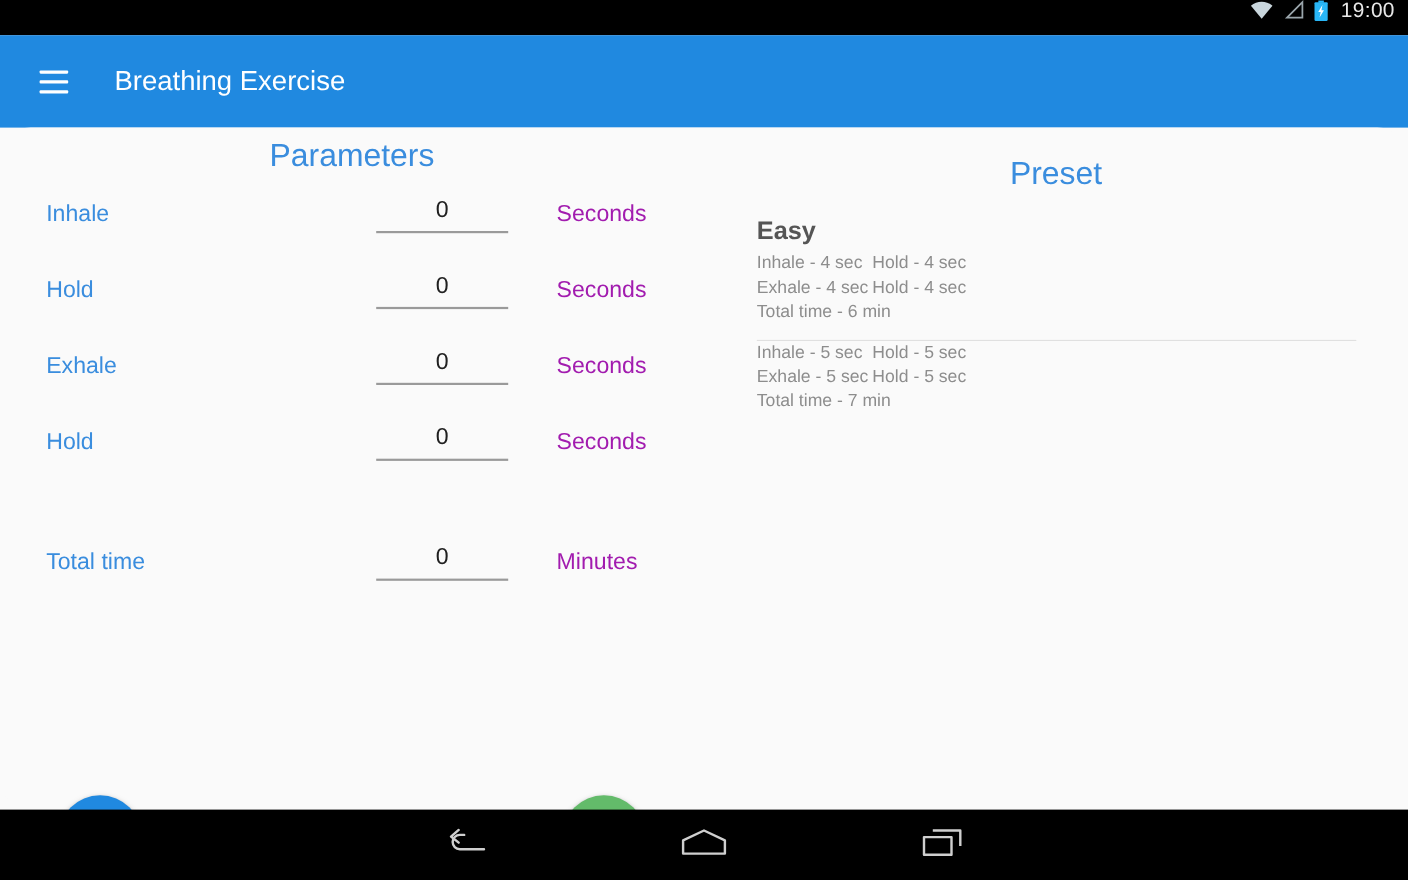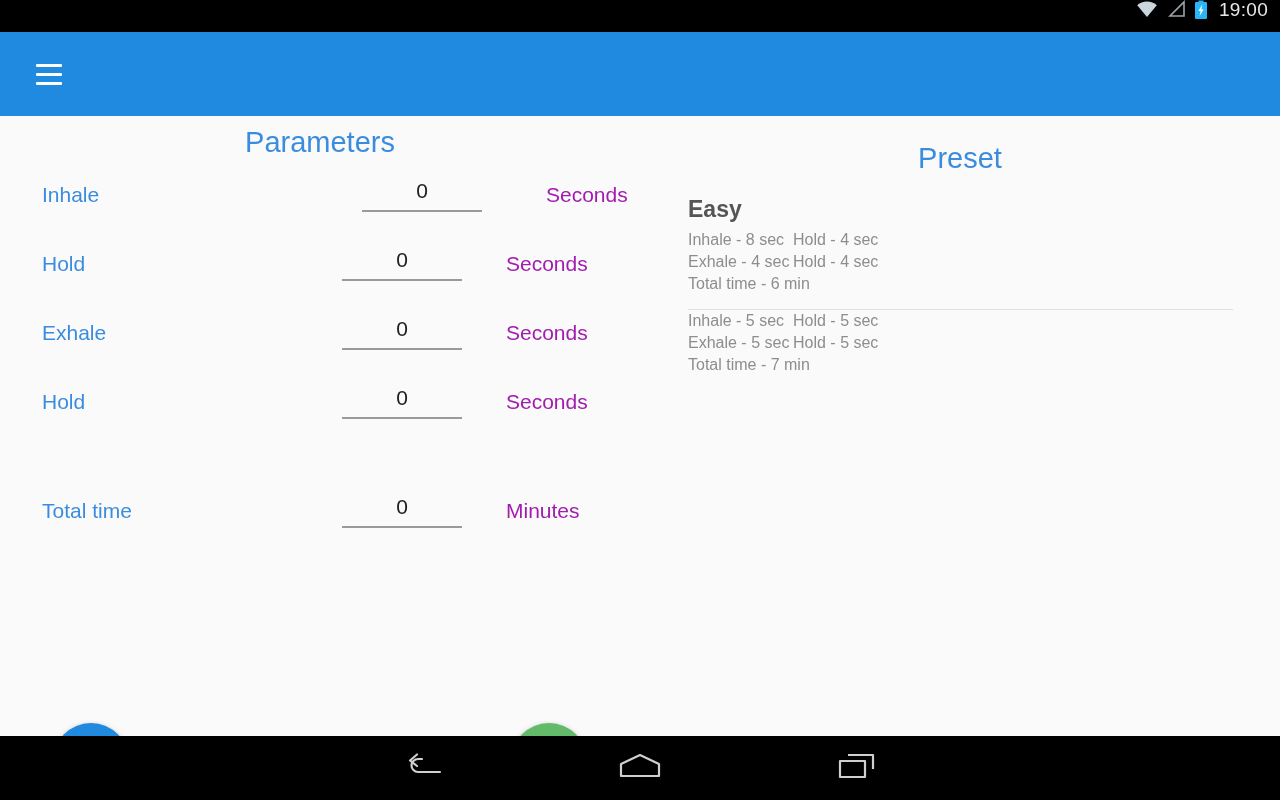--- a/index.html
+++ b/index.html
@@ -129,21 +129,21 @@
     left: 0; bottom: 0;
     width: 120px; height: 2px;
     background: #9a9a9a;
   }
   .param-unit {
     color: #a21caf;
     font-size: 21px;
     margin-left: 44px;
   }
 
-  #row-inhale   { top: 59px; gap: 20px;  }
+  #row-inhale   { top: 59px;  }
   #row-hold1    { top: 128px; }
   #row-exhale   { top: 197px; }
   #row-hold2    { top: 266px; }
   #row-total    { top: 375px; }
 
   
   .fab {
     position: absolute;
     width: 76px; height: 76px;
     border-radius: 50%;
@@ -245,20 +245,21 @@
 
   <span id="status-clock">19:00</span>
 </div>
 
 <div id="app-bar">
   <div id="hamburger">
     <span></span>
     <span></span>
     <span></span>
   </div>
+  <div id="app-title">Breathing Exercise</div>
 </div>
 
 <div id="content">
 
   <div id="parameters-panel">
     <div id="parameters-title" class="panel-title">Parameters</div>
 
     <div class="param-row" id="row-inhale">
       <div class="param-label">Inhale</div>
       <div class="param-field">
@@ -325,21 +326,21 @@
   </div>
 
   <div id="preset-panel">
     <div id="preset-title" class="panel-title">Preset</div>
 
     <div class="preset-list">
 
       <div class="preset-item">
         <div class="preset-name">Easy</div>
         <div class="preset-line">
-          <span class="c1">Inhale - 8 sec</span>
+          <span class="c1">Inhale - 4 sec</span>
           <span class="c2">Hold - 4 sec</span>
         </div>
         <div class="preset-line">
           <span class="c1">Exhale - 4 sec</span>
           <span class="c2">Hold - 4 sec</span>
         </div>
         <div class="preset-line">
           <span class="c1" style="width:auto;flex:none">Total time - 6 min</span>
         </div>
       </div>

